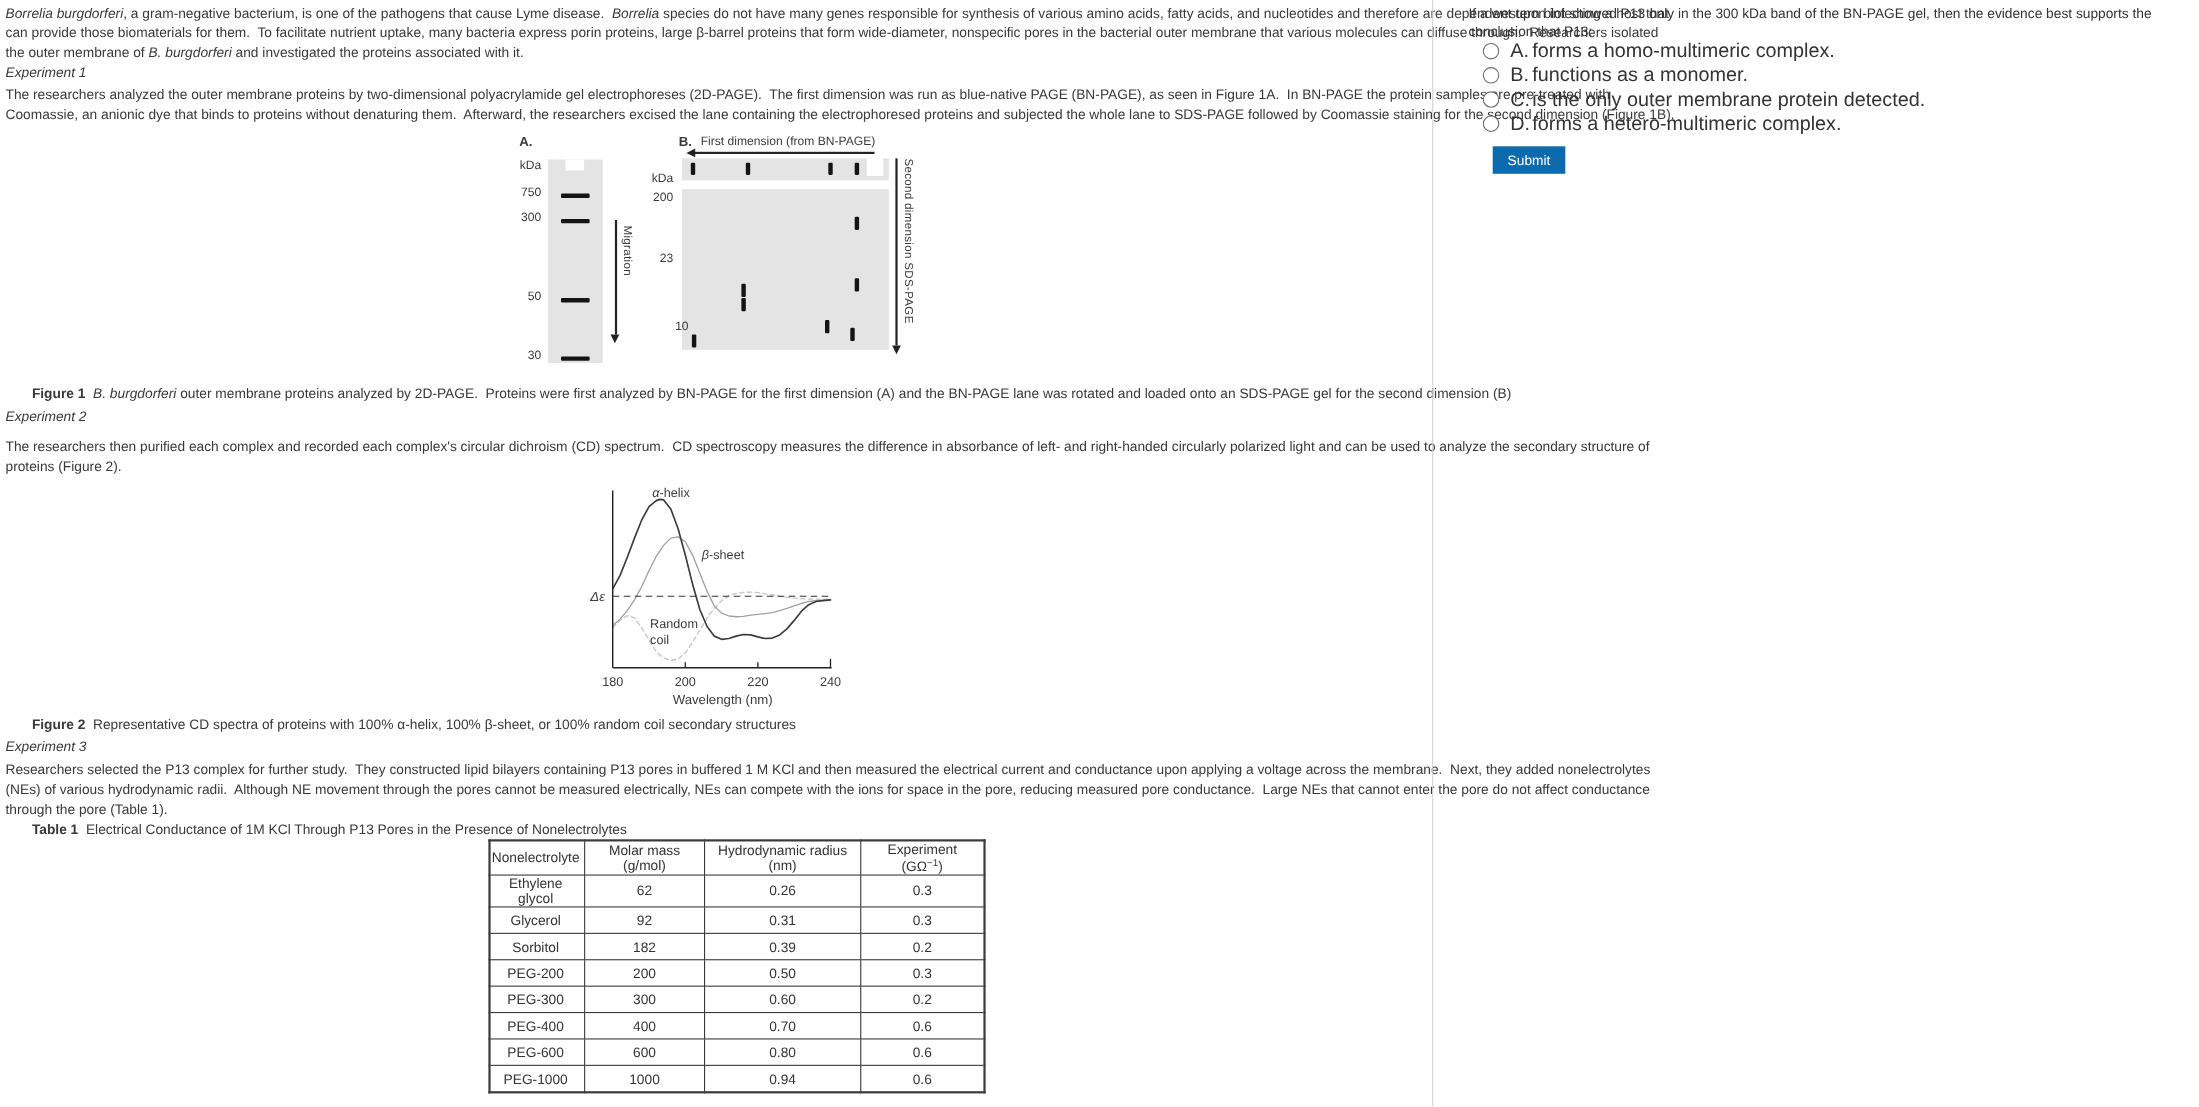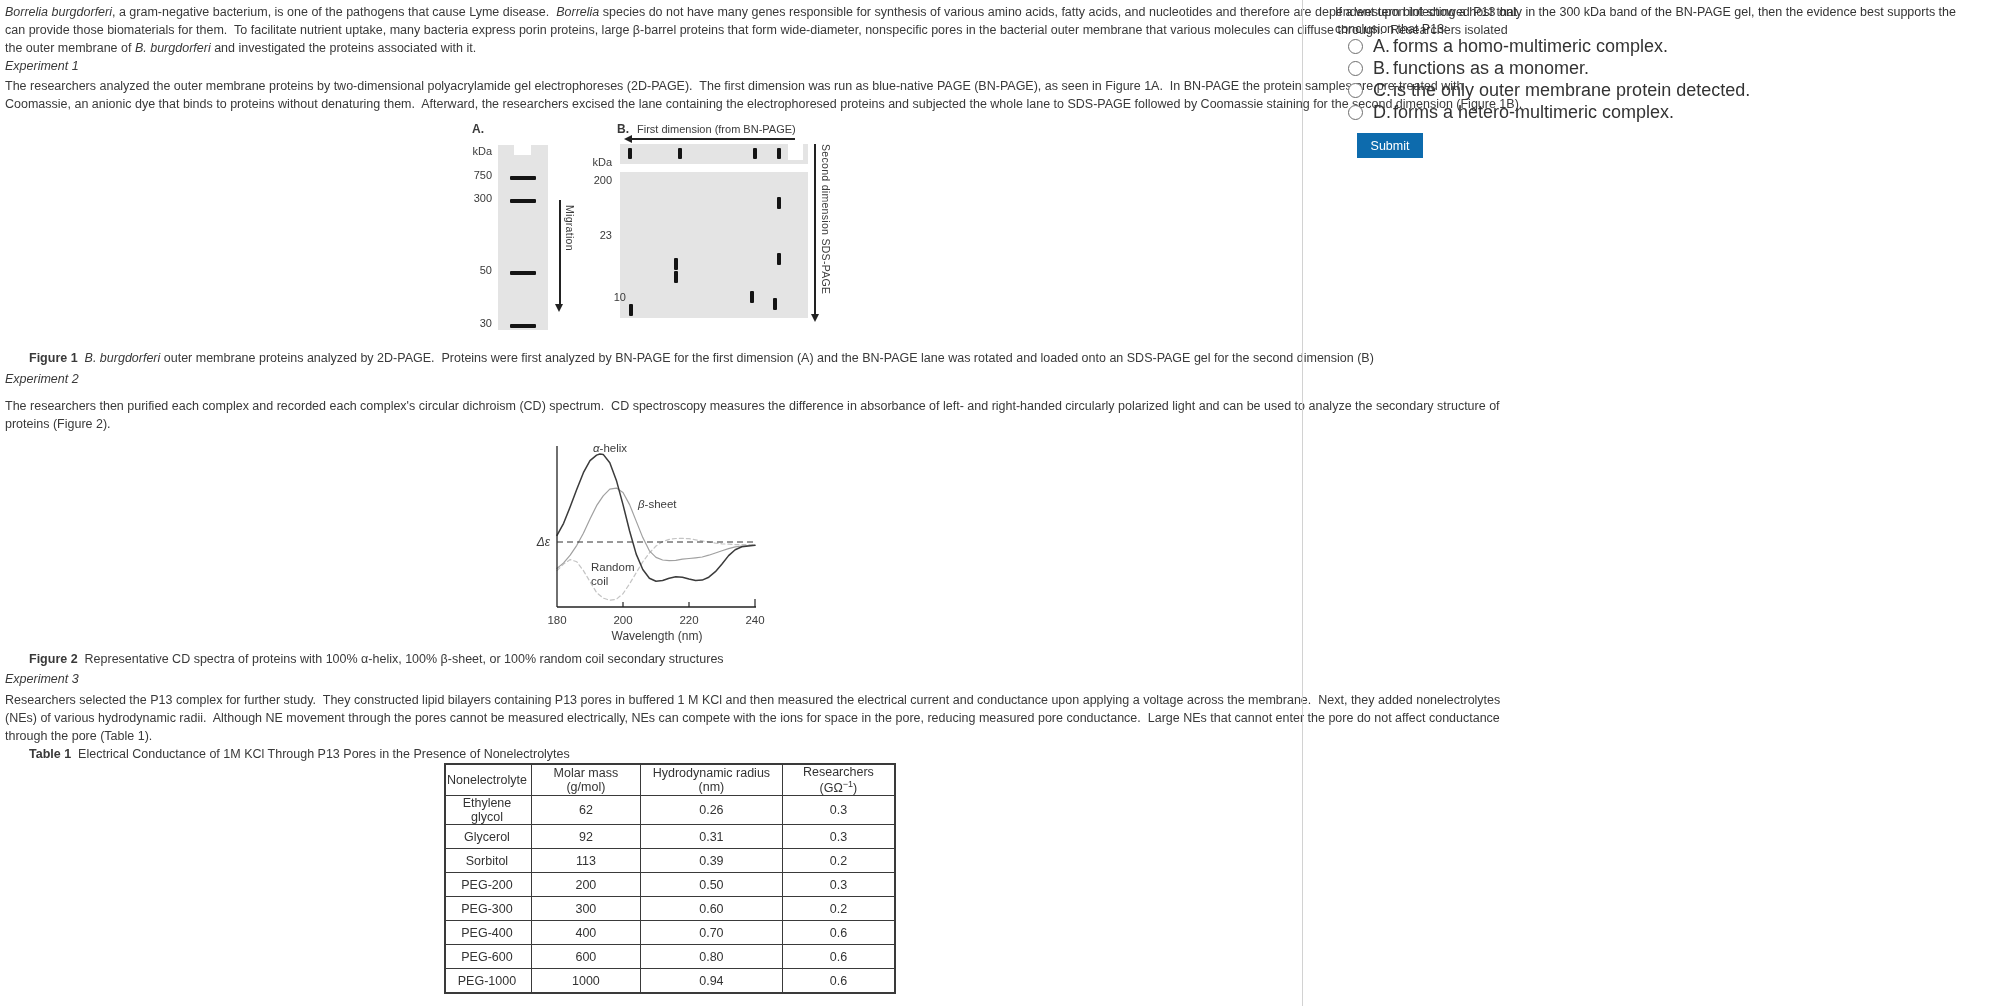--- a/index.html
+++ b/index.html
@@ -149,39 +149,39 @@
     <text x="171" y="146" font-size="11.5">Random</text>
     <text x="171" y="160" font-size="11.5">coil</text>
   </svg>
 
   <table class="t1">
     <thead>
         <tr id="t1-head">
           <th style="width: 78px;"><span>Nonelectrolyte</span></th>
           <th style="width: 100px;"><span>Molar mass (g/mol)</span></th>
           <th style="width: 133px;"><span>Hydrodynamic radius (nm)</span></th>
-          <th style="width: 103px;"><span>Researchers (GΩ</span><sup class="seg-sup">−1</sup><span>)</span></th>
+          <th style="width: 103px;"><span>Experiment (GΩ</span><sup class="seg-sup">−1</sup><span>)</span></th>
         </tr>
       </thead>
     <tbody id="t1-body">
         <tr>
           <td>Ethylene glycol</td>
           <td>62</td>
           <td>0.26</td>
           <td>0.3</td>
         </tr>
         <tr>
           <td>Glycerol</td>
           <td>92</td>
           <td>0.31</td>
           <td>0.3</td>
         </tr>
         <tr>
           <td>Sorbitol</td>
-          <td>113</td>
+          <td>182</td>
           <td>0.39</td>
           <td>0.2</td>
         </tr>
         <tr>
           <td>PEG-200</td>
           <td>200</td>
           <td>0.50</td>
           <td>0.3</td>
         </tr>
         <tr>

